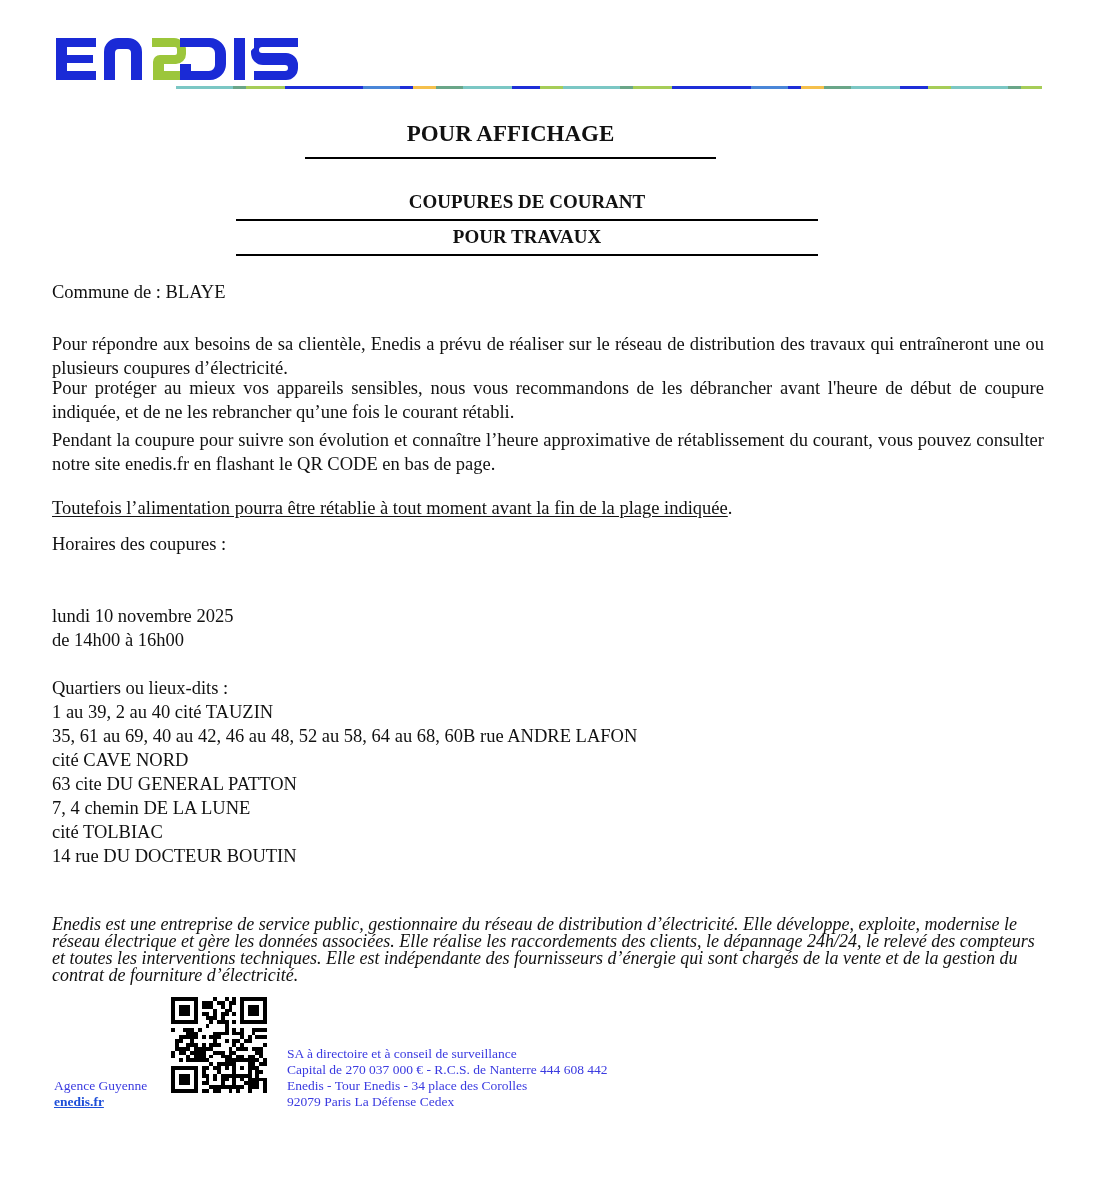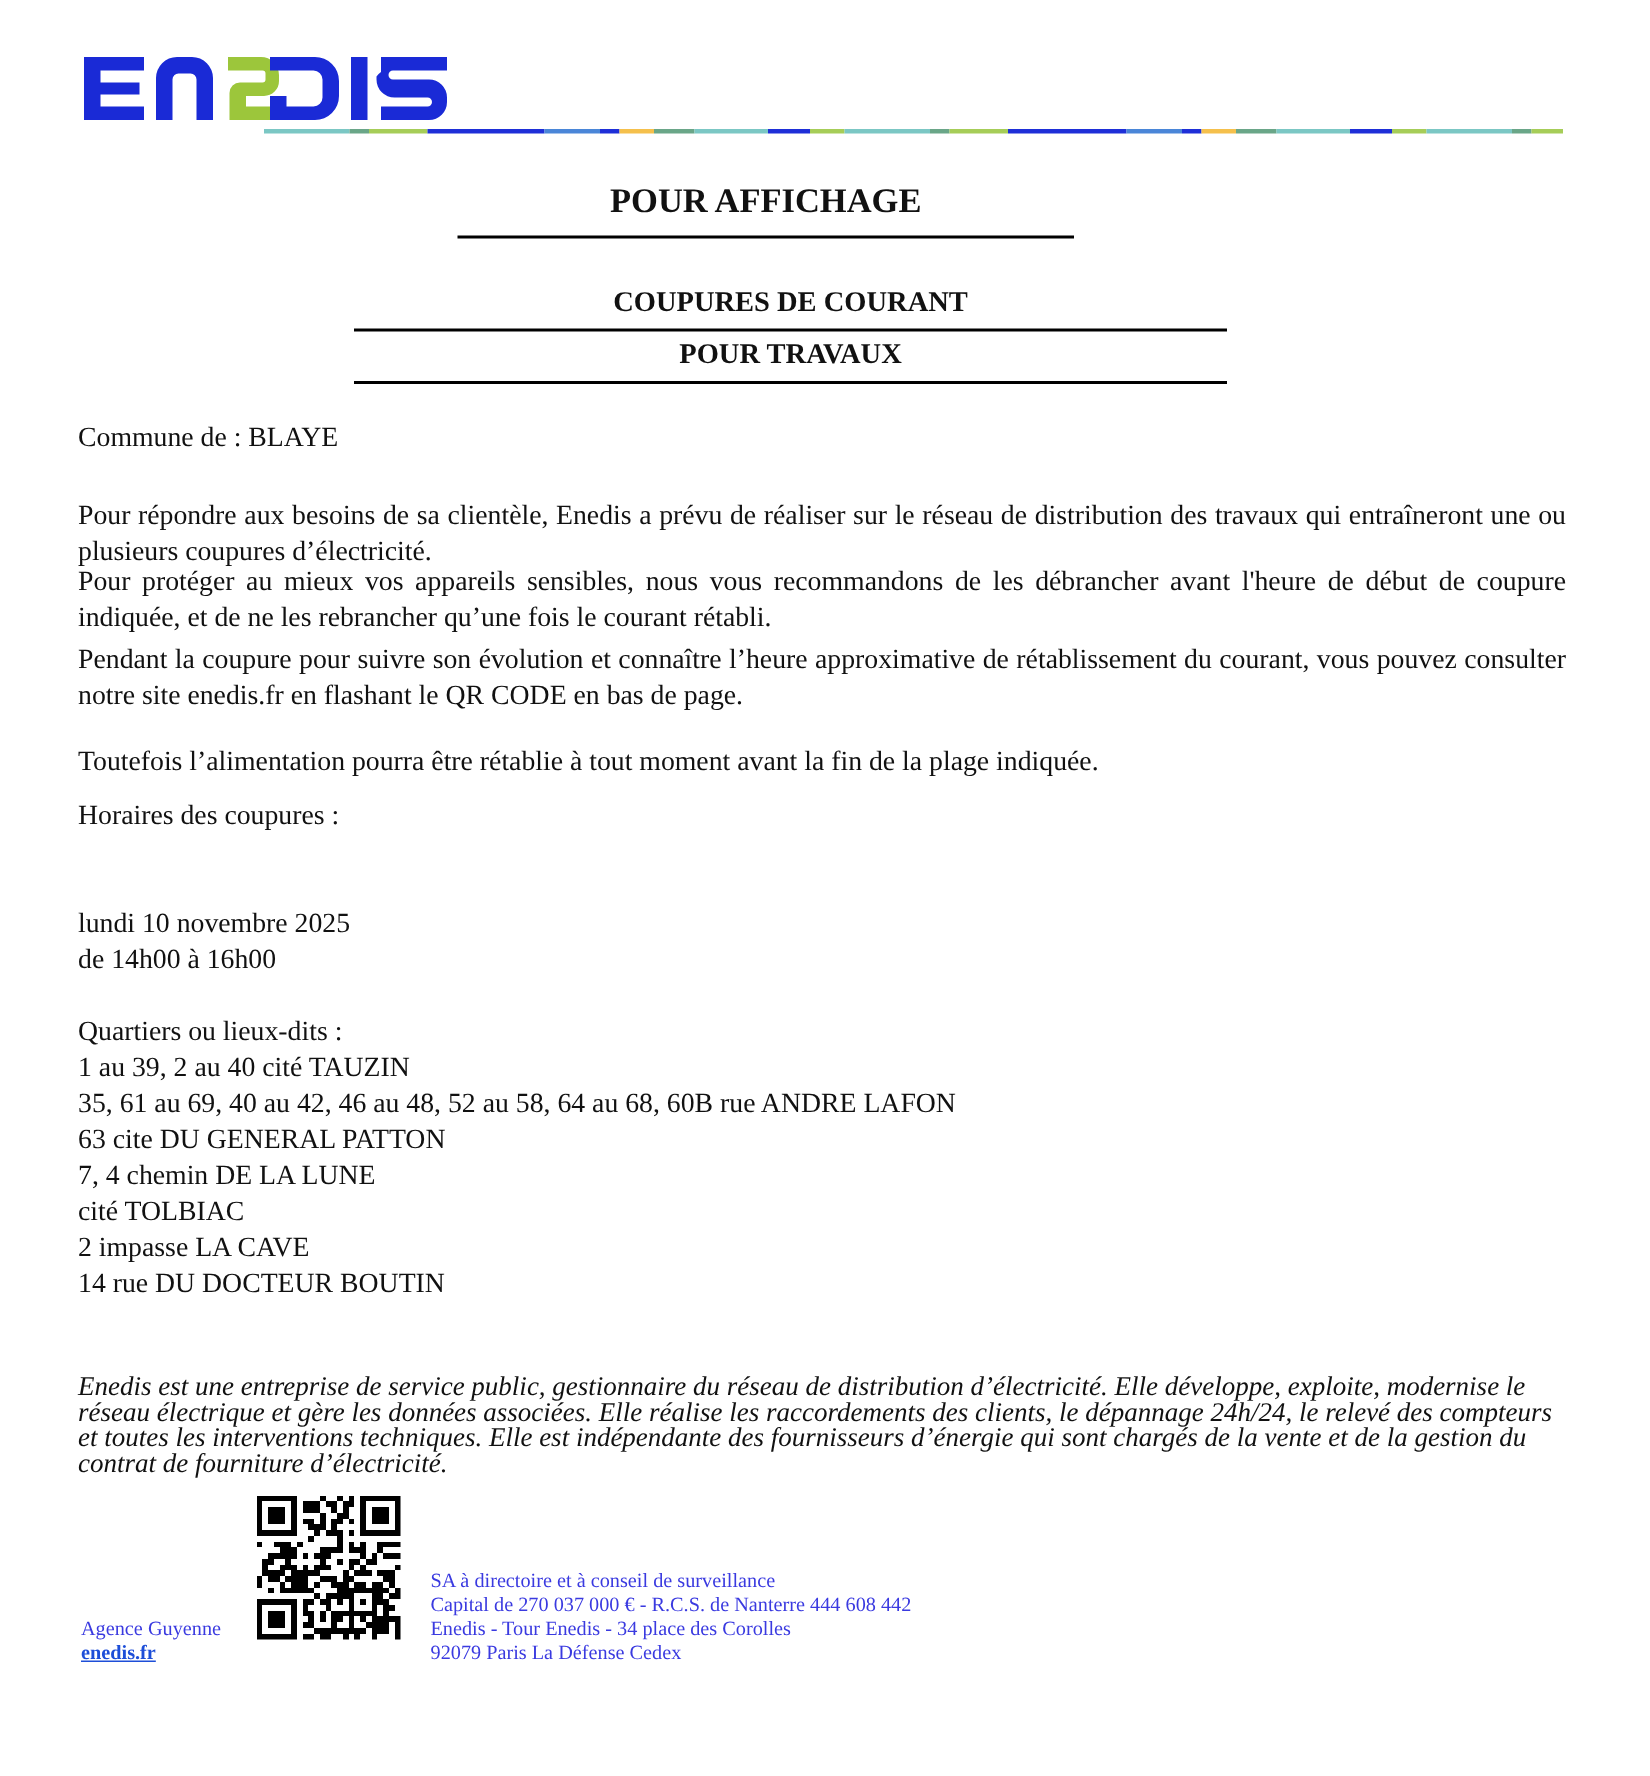--- a/index.html
+++ b/index.html
@@ -18,21 +18,21 @@
   .title-main-line { left: 305px; top: 157px; width: 411px; height: 2px; background: #000; }
   .title-sub { left: 236px; width: 582px; text-align: center; font-weight: bold; font-size: 19px; line-height: 32px; }
   .sub1 { top: 186px; }
   .sub2 { top: 221px; }
   .sub-line1 { left: 236px; top: 219px; width: 582px; height: 2px; background: #000; }
   .sub-line2 { left: 236px; top: 254px; width: 582px; height: 2px; background: #000; }
 
   
   .body-text { left: 52px; width: 992px; font-size: 18.5px; line-height: 24px; }
   .justify { text-align: justify; text-align-last: left; }
-  .underline { text-underline-offset: 2px; margin-top: 20px; }
+  .underline { text-decoration: underline; text-underline-offset: 2px; margin-top: 20px; }
   .lines div { white-space: nowrap; }
 
   .legal { left: 52px; top: 916px; width: 1000px; font-style: italic; font-size: 18px; line-height: 17px; color: #111; }
 
   .footer-blue { color: #3a3ae0; font-size: 13.5px; line-height: 16px; }
   .agency { left: 54px; top: 1078px; }
   .agency .link { font-weight: bold; text-decoration: underline; color: #1d4ed8; }
   .company { left: 287px; top: 1046px; }
   .qr { left: 171px; top: 997px; width: 96px; height: 96px; }
 </style>
@@ -101,24 +101,24 @@
 
 <div class="abs body-text lines" style="top:604px;">
   <div>lundi 10 novembre 2025</div>
   <div>de 14h00 à 16h00</div>
 </div>
 
 <div class="abs body-text lines" style="top:676px;">
   <div>Quartiers ou lieux-dits :</div>
   <div>1 au 39, 2 au 40 cité TAUZIN</div>
   <div>35, 61 au 69, 40 au 42, 46 au 48, 52 au 58, 64 au 68, 60B rue ANDRE LAFON</div>
+  <div>cité CAVE NORD</div>
   <div>63 cite DU GENERAL PATTON</div>
   <div>7, 4 chemin DE LA LUNE</div>
   <div>cité TOLBIAC</div>
-  <div>2 impasse LA CAVE</div>
   <div>14 rue DU DOCTEUR BOUTIN</div>
 </div>
 
 <div class="abs legal">Enedis est une entreprise de service public, gestionnaire du réseau de distribution d’électricité. Elle développe, exploite, modernise le réseau électrique et gère les données associées. Elle réalise les raccordements des clients, le dépannage 24h/24, le relevé des compteurs et toutes les interventions techniques. Elle est indépendante des fournisseurs d’énergie qui sont chargés de la vente et de la gestion du contrat de fourniture d’électricité.</div>
 
 <div class="abs footer-blue agency">
   <div>Agence Guyenne</div>
   <a class="link">enedis.fr</a>
 </div>
 

